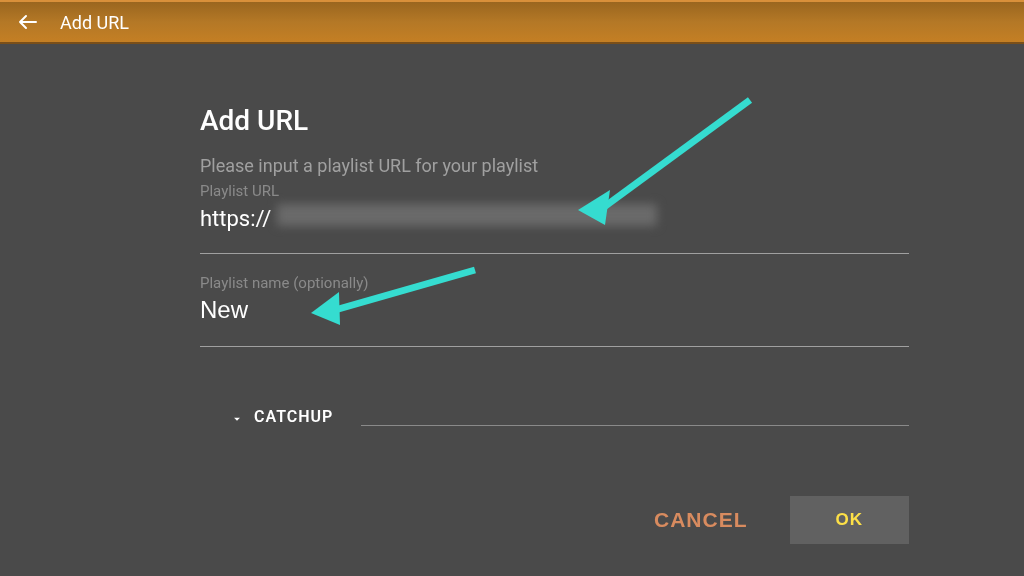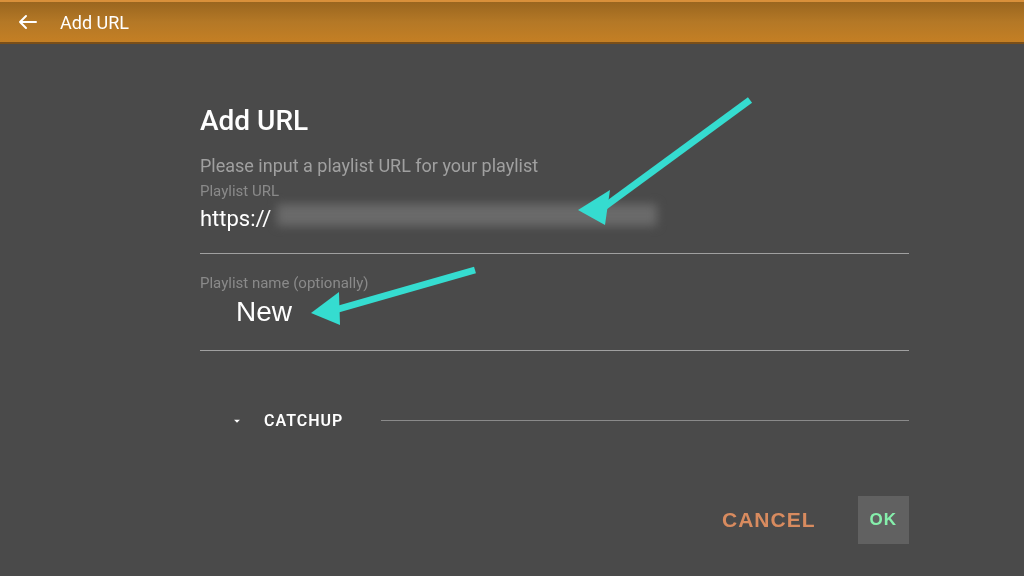--- a/index.html
+++ b/index.html
@@ -58,25 +58,24 @@
     }
     .input-wrapper {
       border-bottom: 1px solid #a0a0a0;
       padding-bottom: 22px;
       margin-bottom: 20px;
     }
     .input-field {
       background: transparent;
       border: none;
       color: #ffffff;
-      font-size: 28px;
+      font-size: 24px;
       font-weight: 400;
       width: 100%;
       outline: none;
-      margin-left: 36px;
     }
     .url-value {
       display: flex;
       align-items: baseline;
       gap: 6px;
     }
     .url-prefix {
       color: #ffffff;
       font-size: 22px;
       font-weight: 400;
@@ -84,24 +83,24 @@
     .url-blurred {
       flex: 0 0 auto;
       width: 380px;
       height: 22px;
       background: #6a6a6a;
       filter: blur(5px);
       border-radius: 2px;
     }
     .catchup-row {
       display: flex;
-      align-items: center;
+      align-items: flex-end;
       margin-top: 60px;
       padding-left: 30px;
-      gap: 20px;
+      gap: 10px;
     }
     .expand-icon {
       color: #ffffff;
       display: flex;
       align-items: center;
     }
     .catchup-label {
       color: #ffffff;
       font-size: 16px;
       font-weight: 600;
@@ -125,27 +124,27 @@
       color: #d88b5f;
       font-size: 21px;
       font-weight: 600;
       letter-spacing: 1px;
       background: transparent;
       border: none;
       padding: 14px 20px;
       cursor: pointer;
     }
     .btn-ok {
-      color: #86efac;
+      color: #fde047;
       font-size: 17px;
       font-weight: 600;
       letter-spacing: 1px;
       background: #616161;
       border: none;
-      padding: 14px 12px;
+      padding: 14px 46px;
       cursor: pointer;
     }
     .arrow-annotation {
       position: absolute;
       pointer-events: none;
     }
     .arrow1 {
       top: 90px;
       left: 570px;
       width: 200px;

